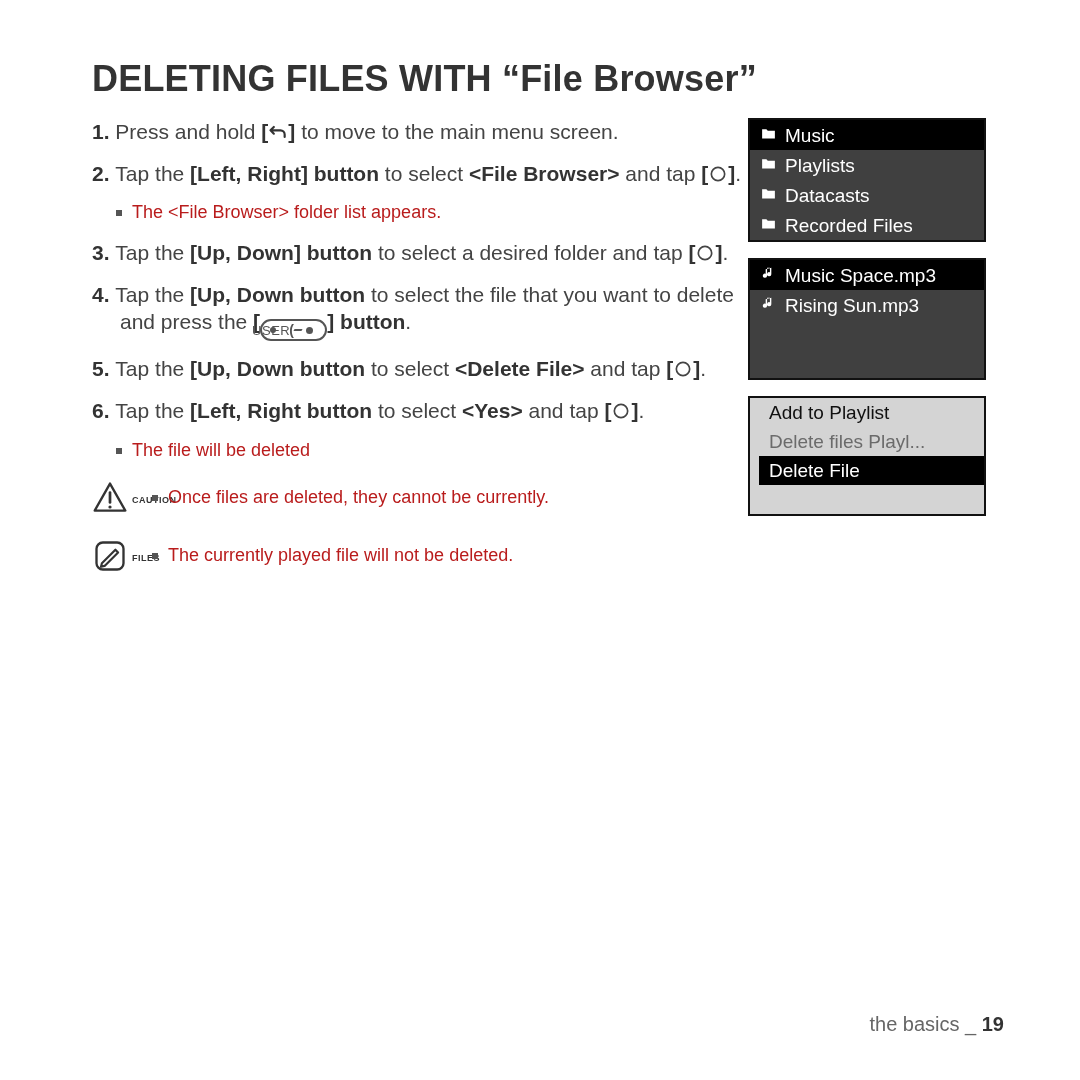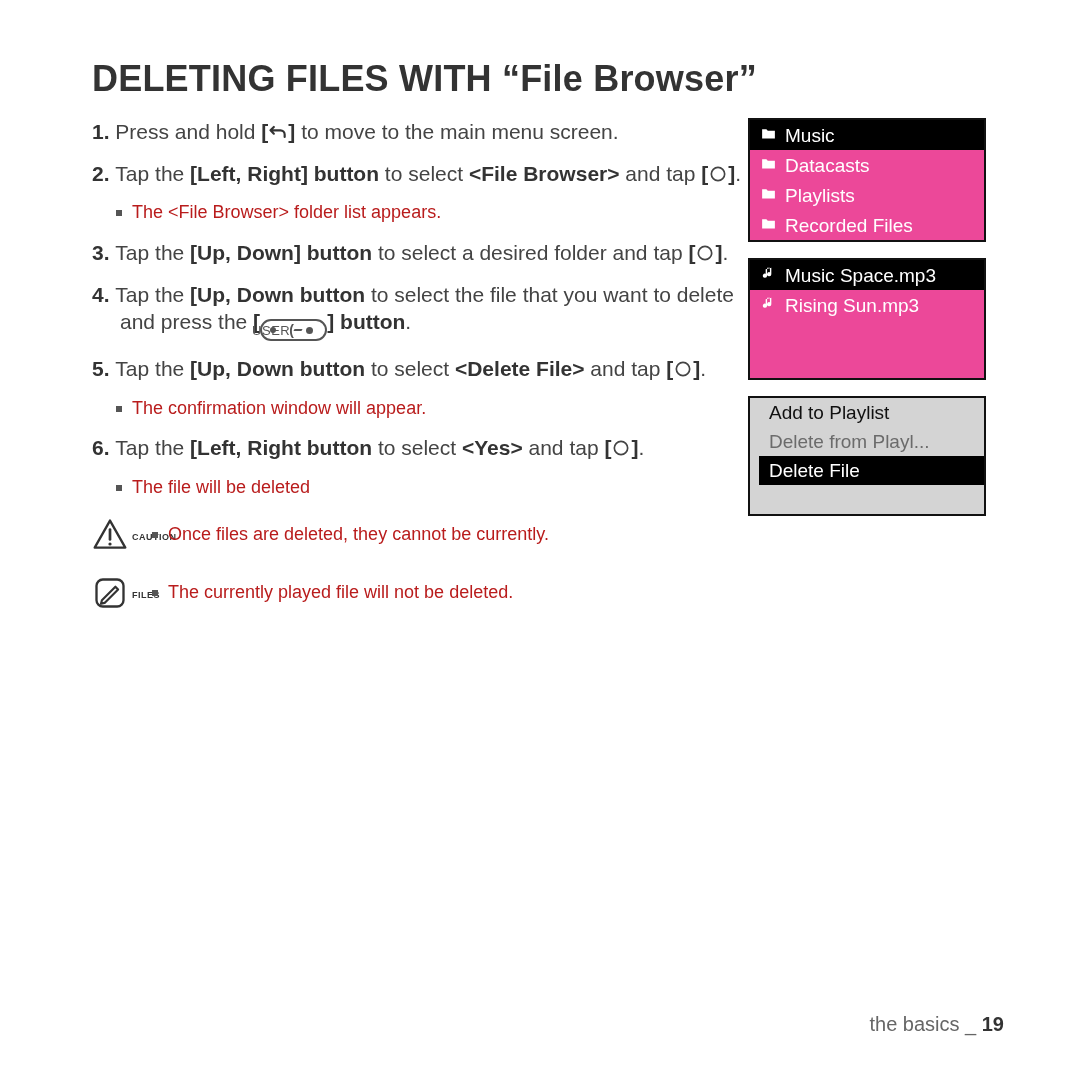--- a/index.html
+++ b/index.html
@@ -65,21 +65,21 @@
   .glyph.user .dot { width: 6px; height: 6px; background:#555; border-radius:50%; }
   .glyph.user .slash { width:8px; height:2px; background:#555; transform: skewX(-30deg); }
   .glyph.user .rec { width:7px; height:7px; background:#555; border-radius:50%; }
   .glyph.user .paren { font-weight:700; font-size:14px; line-height:14px; }
 
   
   .panel {
     border: 2px solid #111;
     width: 238px;
     margin-bottom: 16px;
-    background: #ec4899;
+    background: #404040;
     font-size: 19px;
     line-height: 1;
   }
   .panel .row {
     display: flex;
     align-items: center;
     gap: 8px;
     padding: 5px 10px 5px 10px;
     color: #fff;
     min-height: 29px;
@@ -155,21 +155,20 @@
       </li>
 
       <li>
         <span>Tap the </span><b>[<span>Up, Down button</span></b><span> to select </span><b>&lt;Delete File&gt;</b><span> and tap </span><b>[<span class="glyph circle">
               <svg viewBox="0 0 24 24">
                 <circle cx="12" cy="12" r="8" fill="none" stroke="#444" stroke-width="2"></circle>
               </svg>
             </span>]</b>.
       </li>
     </ol>
-    <div class="sub">The confirmation window will appear.</div>
 
     <ol class="steps" style="counter-reset: step 5;">
       <li>
         <span>Tap the </span><b>[<span>Left, Right button</span></b><span> to select </span><b>&lt;Yes&gt;</b><span> and tap </span><b>[<span class="glyph circle">
               <svg viewBox="0 0 24 24">
                 <circle cx="12" cy="12" r="8" fill="none" stroke="#444" stroke-width="2"></circle>
               </svg>
             </span>]</b>.
       </li>
     </ol>
@@ -214,27 +213,27 @@
       <div class="row sel">
         <span class="folder-icon"><svg viewBox="0 0 24 24">
               <path fill="#fff" d="M3 6 h6 l2 2 h10 v11 H3 z"></path>
             </svg></span>
         <span>Music</span>
       </div>
       <div class="row">
         <span class="folder-icon"><svg viewBox="0 0 24 24">
               <path fill="#fff" d="M3 6 h6 l2 2 h10 v11 H3 z"></path>
             </svg></span>
+        <span>Playlists</span>
+      </div>
+      <div class="row">
+        <span class="folder-icon"><svg viewBox="0 0 24 24">
+              <path fill="#fff" d="M3 6 h6 l2 2 h10 v11 H3 z"></path>
+            </svg></span>
         <span>Datacasts</span>
-      </div>
-      <div class="row">
-        <span class="folder-icon"><svg viewBox="0 0 24 24">
-              <path fill="#fff" d="M3 6 h6 l2 2 h10 v11 H3 z"></path>
-            </svg></span>
-        <span>Playlists</span>
       </div>
       <div class="row">
         <span class="folder-icon"><svg viewBox="0 0 24 24">
               <path fill="#fff" d="M3 6 h6 l2 2 h10 v11 H3 z"></path>
             </svg></span>
         <span>Recorded Files</span>
       </div>
     </div>
 
     <div class="panel">
@@ -252,21 +251,21 @@
       </div>
       <div class="row blank"></div>
       <div class="row blank"></div>
     </div>
 
     <div class="panel panel3">
       <div class="row">
         <span>Add to Playlist</span>
       </div>
       <div class="row dim">
-        <span>Delete from Playl...</span>
+        <span>Delete files Playl...</span>
       </div>
       <div class="row sel">
         <span>Delete File</span>
       </div>
       <div class="row blank"></div>
     </div>
 
   </div>
 </div>
 

